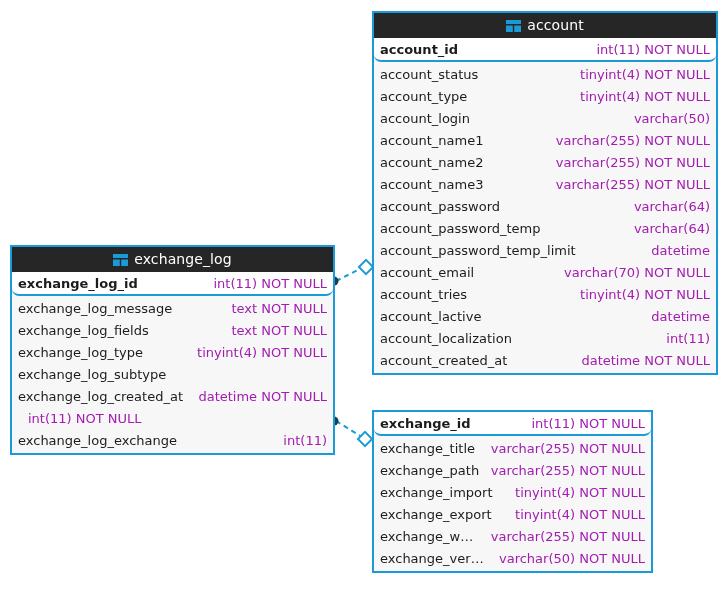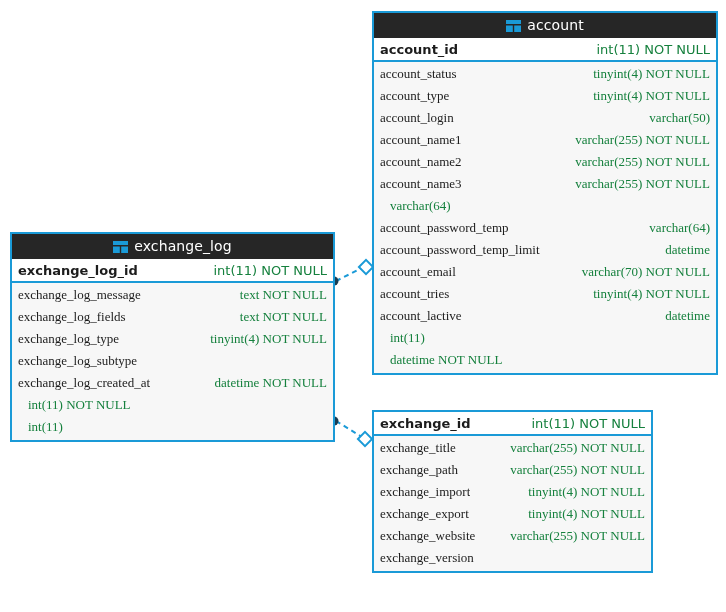--- a/index.html
+++ b/index.html
@@ -69,20 +69,21 @@
   .entity-title {
     font-size: 14px;
     color: #ffffff;
     letter-spacing: 0.1px;
   }
 
   
   .pk-row {
     background: #ffffff;
     border-bottom: 2px solid #1a9ad7;
+    border-radius: 7px;
   }
 
   .col-row {
     display: flex;
     align-items: center;
     justify-content: space-between;
     height: 22px;
     padding: 0 6px;
     box-sizing: border-box;
     font-size: 13px;
@@ -96,33 +97,32 @@
 
   .col-name {
     text-align: left;
     overflow: hidden;
     text-overflow: ellipsis;
   }
 
   .col-type {
     text-align: right;
     margin-left: 10px;
-    color: #15803d;
+    color: #a21caf;
   }
 
   .col-body {
     background: #f7f7f7;
     padding-top: 1px;
     padding-bottom: 2px;
-    font-family: Liberation Serif, serif;
   }
 
   
   #entity-account      { left: 372px; top: 11px;  width: 346px; }
-  #entity-exchange-log { left: 10px;  top: 232px; width: 325px; }
+  #entity-exchange-log { left: 10px;  top: 245px; width: 325px; }
   #entity-exchange     { left: 372px; top: 410px; width: 281px; }
 </style>
 </head>
 <body>
 
 <div id="canvas">
 
   <svg id="links" viewBox="0 0 726 612" width="726" height="612">
 
     <g>
@@ -174,20 +174,21 @@
       </div>
       <div class="col-row">
         <span class="col-name">account_name2</span>
         <span class="col-type">varchar(255) NOT NULL</span>
       </div>
       <div class="col-row">
         <span class="col-name">account_name3</span>
         <span class="col-type">varchar(255) NOT NULL</span>
       </div>
       <div class="col-row">
+        <span class="col-name">account_password</span>
         <span class="col-type">varchar(64)</span>
       </div>
       <div class="col-row">
         <span class="col-name">account_password_temp</span>
         <span class="col-type">varchar(64)</span>
       </div>
       <div class="col-row">
         <span class="col-name">account_password_temp_limit</span>
         <span class="col-type">datetime</span>
       </div>
@@ -197,23 +198,25 @@
       </div>
       <div class="col-row">
         <span class="col-name">account_tries</span>
         <span class="col-type">tinyint(4) NOT NULL</span>
       </div>
       <div class="col-row">
         <span class="col-name">account_lactive</span>
         <span class="col-type">datetime</span>
       </div>
       <div class="col-row">
+        <span class="col-name">account_localization</span>
         <span class="col-type">int(11)</span>
       </div>
       <div class="col-row">
+        <span class="col-name">account_created_at</span>
         <span class="col-type">datetime NOT NULL</span>
       </div>
     </div>
   </div>
 
   <div class="entity" id="entity-exchange-log">
     <div class="entity-header">
       <span class="table-icon">
         <svg width="15" height="12" viewBox="0 0 15 12">
           <rect x="0" y="0" width="15" height="4" fill="#1a9ad7"></rect>
@@ -246,20 +249,21 @@
         <span class="col-name">exchange_log_subtype</span>
       </div>
       <div class="col-row">
         <span class="col-name">exchange_log_created_at</span>
         <span class="col-type">datetime NOT NULL</span>
       </div>
       <div class="col-row">
         <span class="col-type">int(11) NOT NULL</span>
       </div>
       <div class="col-row">
+        <span class="col-name">exchange_log_exchange</span>
         <span class="col-type">int(11)</span>
       </div>
     </div>
   </div>
 
   <div class="entity" id="entity-exchange">
     <div class="pk-row">
       <div class="col-row">
         <span class="col-name">exchange_id</span>
         <span class="col-type">int(11) NOT NULL</span>
@@ -281,17 +285,18 @@
       <div class="col-row">
         <span class="col-name">exchange_export</span>
         <span class="col-type">tinyint(4) NOT NULL</span>
       </div>
       <div class="col-row">
         <span class="col-name">exchange_website</span>
         <span class="col-type">varchar(255) NOT NULL</span>
       </div>
       <div class="col-row">
         <span class="col-name">exchange_version</span>
+        <span class="col-type">varchar(50) NOT NULL</span>
       </div>
     </div>
   </div>
 
 </div>
 
 </body></html>

